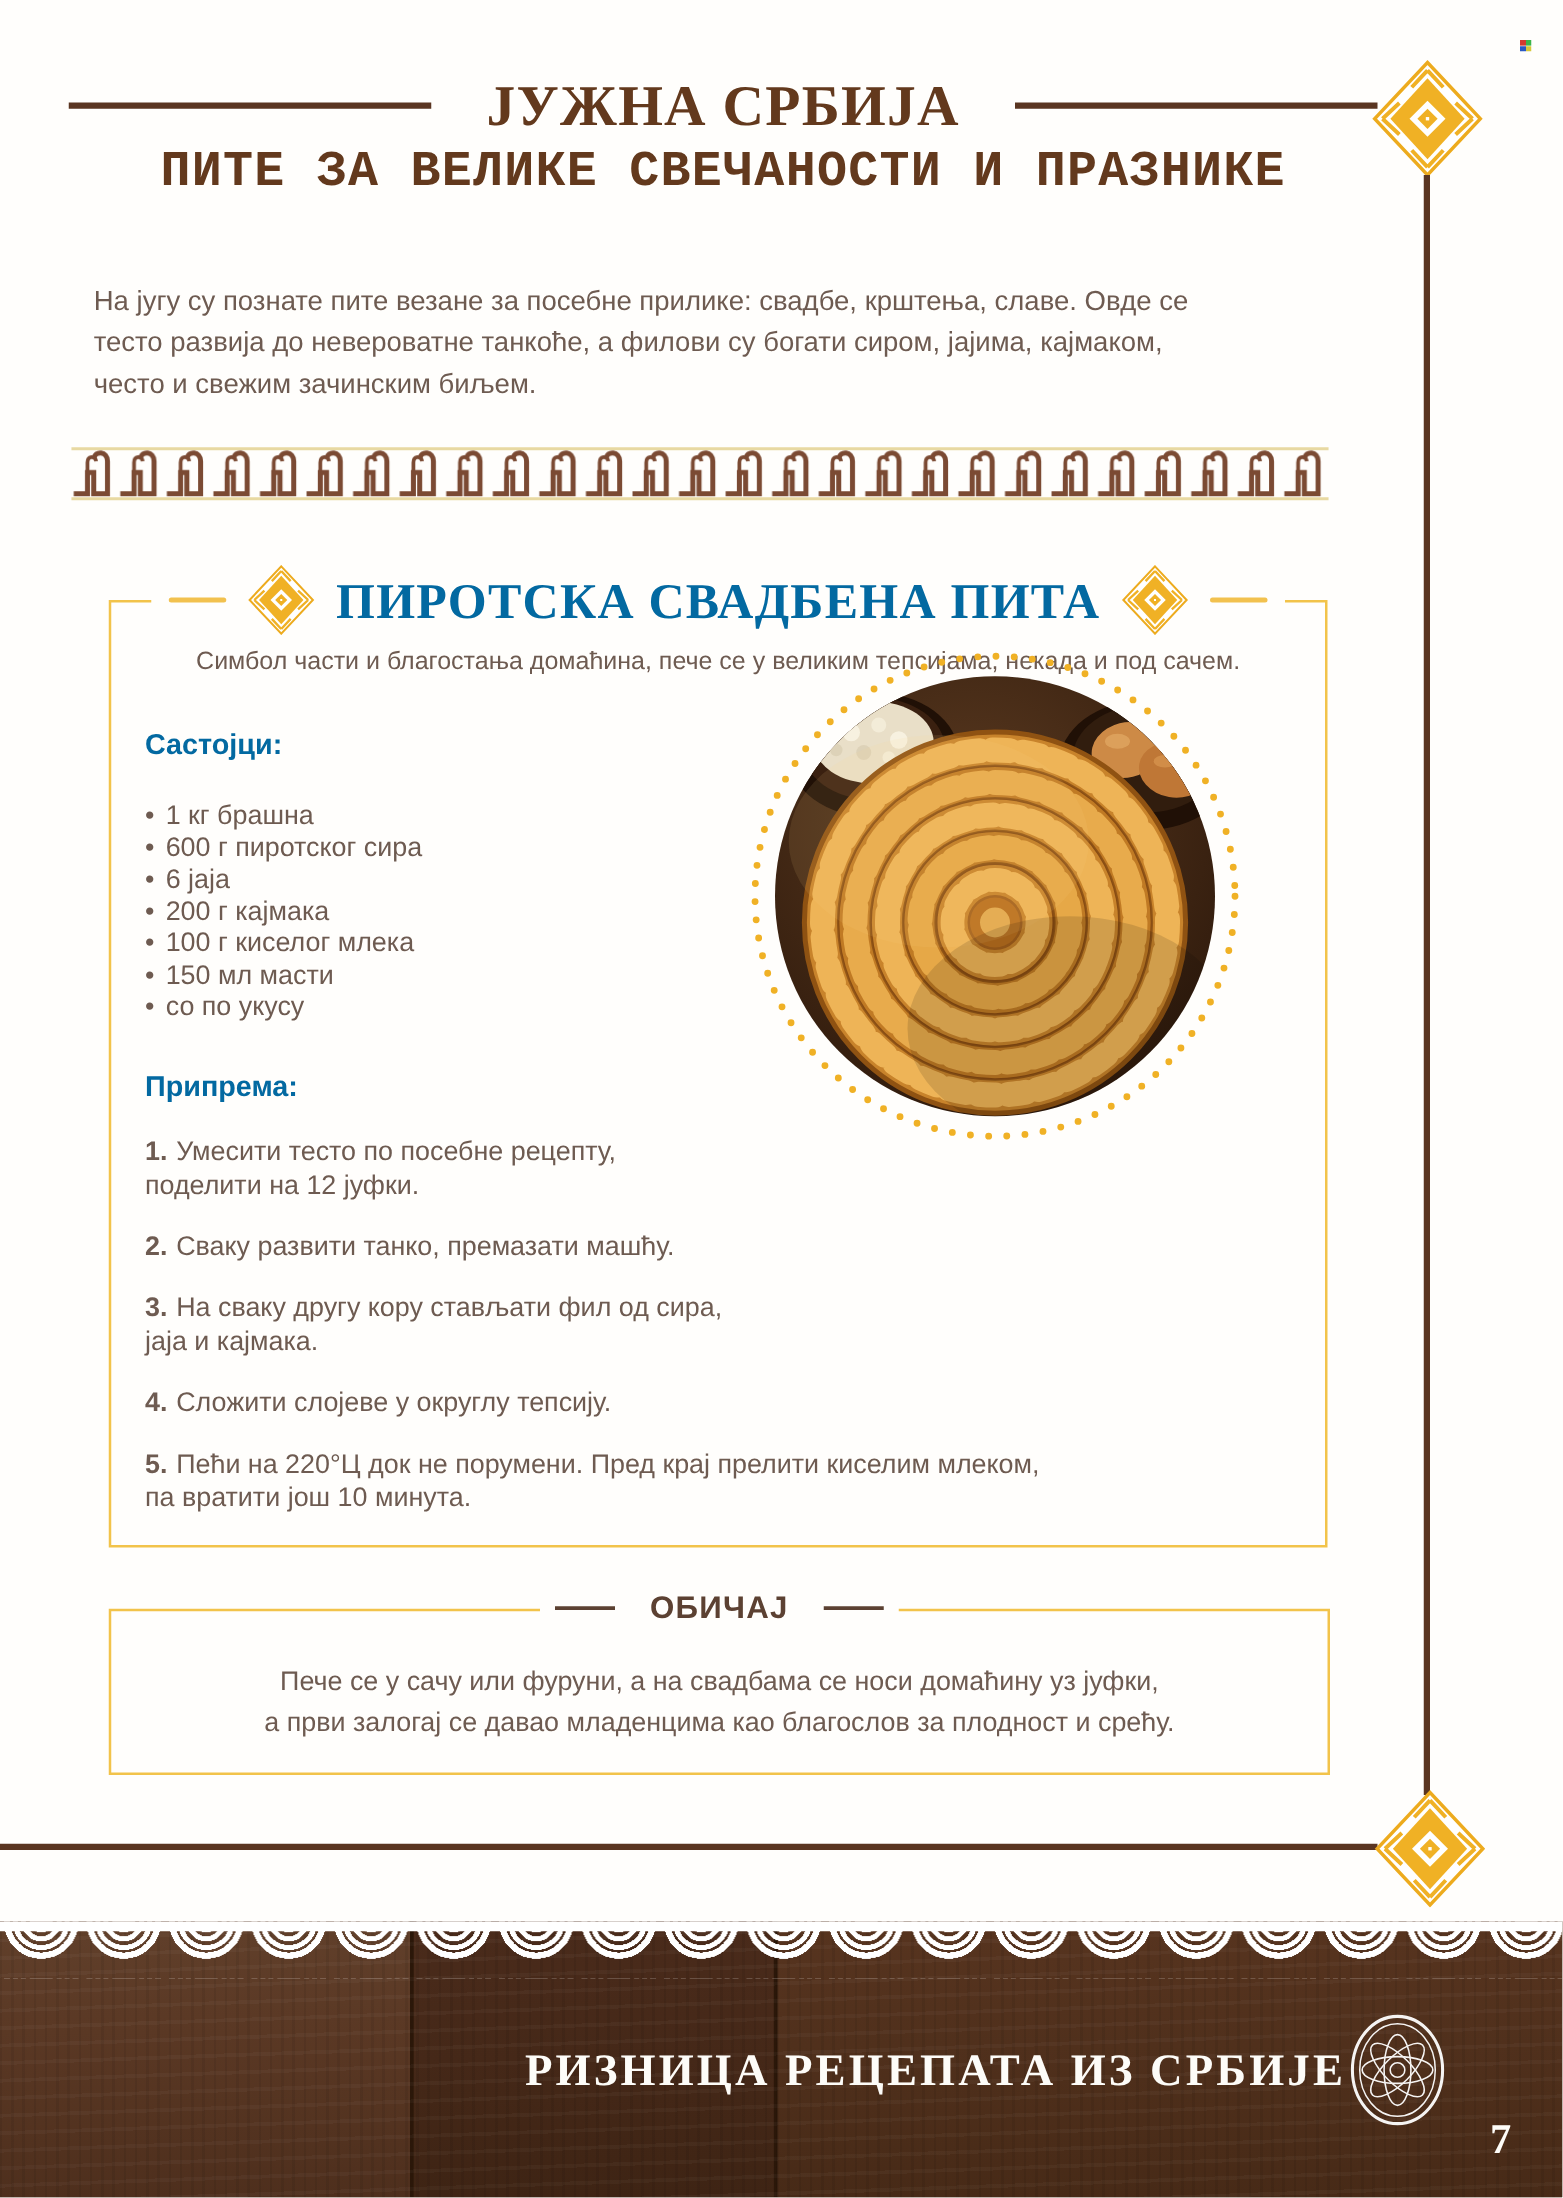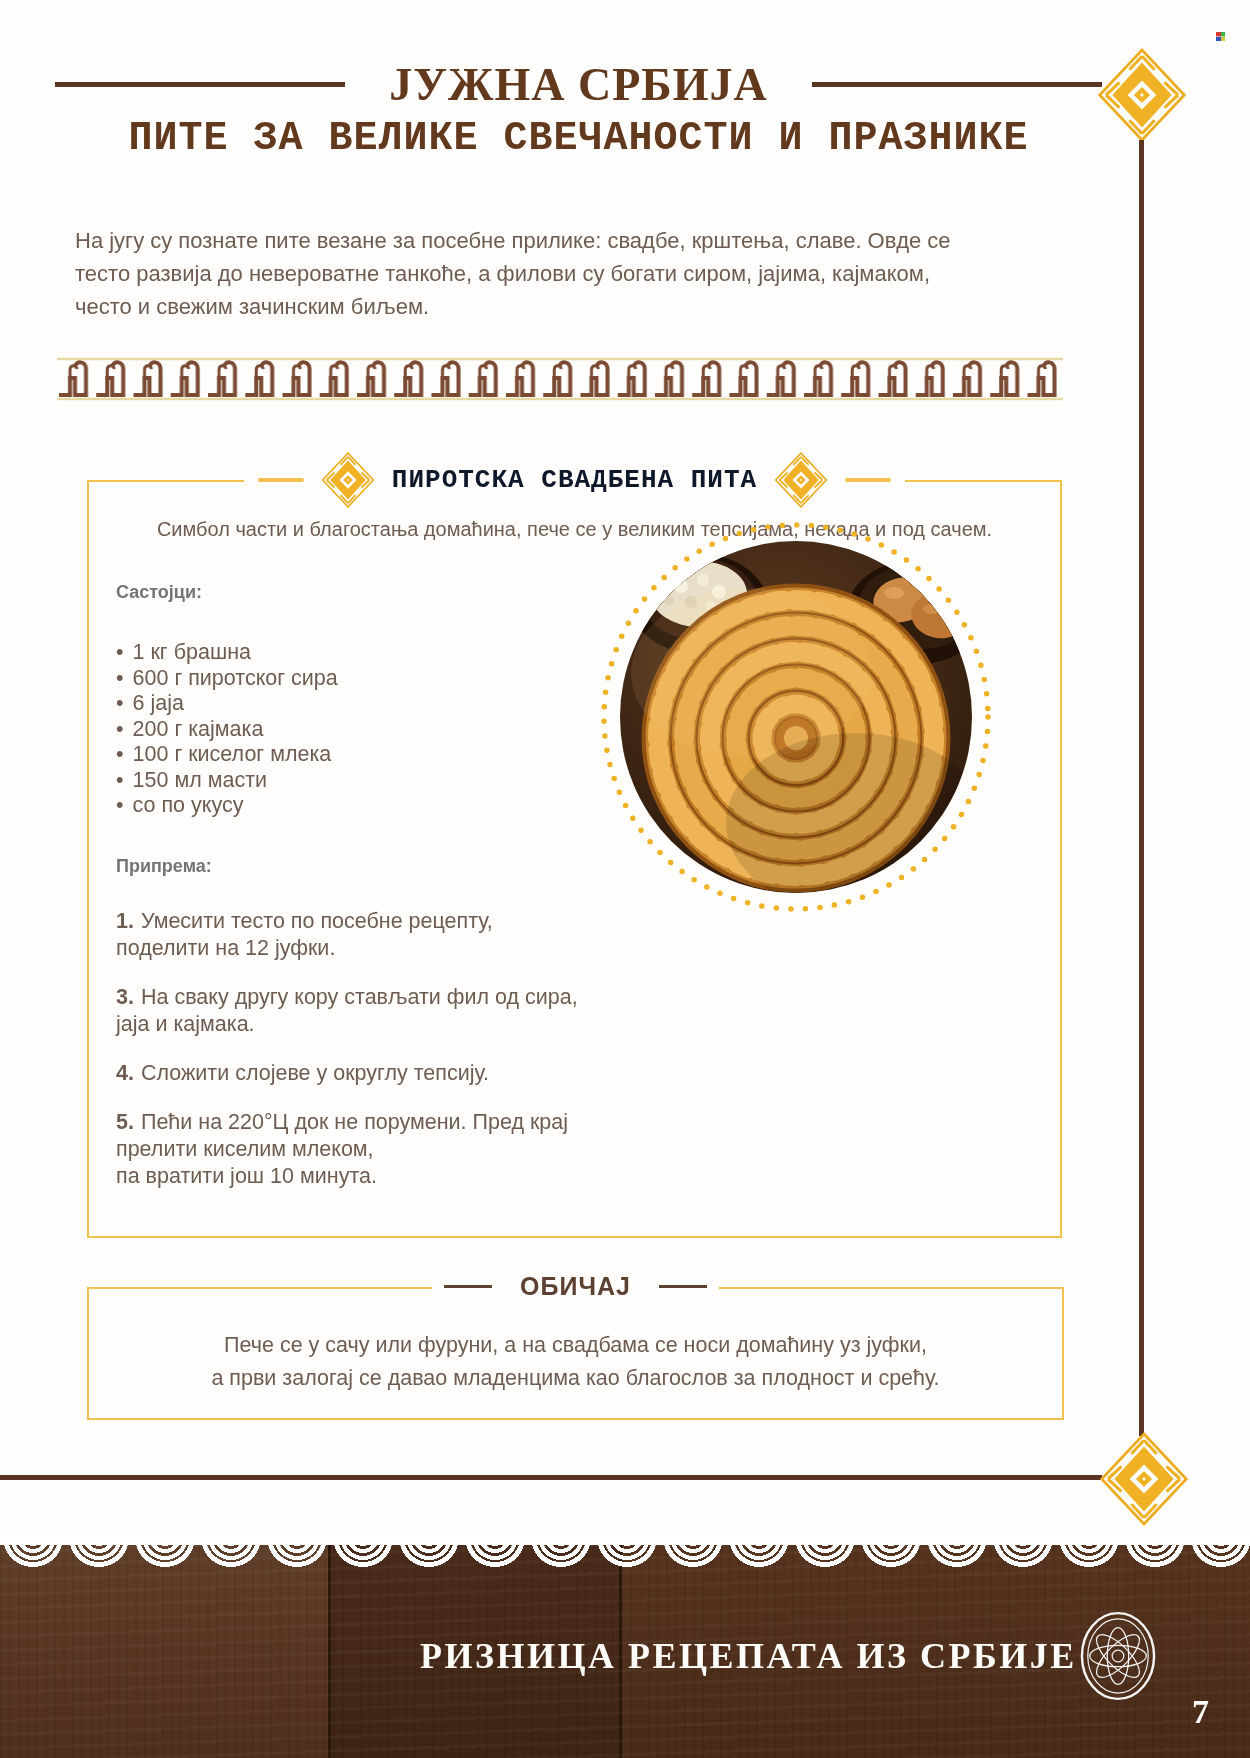--- a/index.html
+++ b/index.html
@@ -30,25 +30,25 @@
   .intro{position:absolute;left:75px;top:224px;width:1010px;font-size:22px;line-height:33px;color:#6E5B51}
 
   
   .band{position:absolute;left:57px;top:357px;width:1006px;height:44px}
 
   
   .recipe-box{position:absolute;left:87px;top:480px;width:975px;height:758px;border:2px solid #F2C34A}
   .title-bar{position:absolute;top:-30px;left:0;width:100%;display:flex;justify-content:center}
   .title-wrap{display:flex;align-items:center;gap:17px;background:#FFFEFC;padding:0 14px}
   .dash{width:46px;height:4px;background:#F2C14E;border-radius:2px}
-  h3.recipe-title{font-family:Liberation Mono, monospace;font-weight:700;font-size:26px;
-      color:#0f172a;letter-spacing:1px;white-space:nowrap}
+  h3.recipe-title{font-family:Liberation Serif, serif;font-weight:700;font-size:40px;
+      color:#0369a1;letter-spacing:1px;white-space:nowrap}
   .sm-dia{width:54px;height:56px}
   .desc{position:absolute;top:36px;left:0;width:100%;text-align:center;font-size:20px;color:#6E5B51}
-  .sec-head{position:absolute;left:27px;font-size:18px;font-weight:700;color:#737373}
+  .sec-head{position:absolute;left:27px;font-size:23px;font-weight:700;color:#0369a1}
   .sec-head.sastojci{top:100px}
   .sec-head.priprema{top:374px}
   ul.ing{position:absolute;left:27px;top:158px;list-style:none}
   ul.ing li{font-size:21.5px;line-height:25.5px;color:#6E5B51}
   ul.ing li::before{content:"•";margin-right:9px}
   .steps{position:absolute;left:27px;top:426px}
   .step{width:480px;font-size:21.5px;line-height:27px;margin-bottom:22px;color:#6E5B51}
   .steps .step:nth-of-type(5){width:770px}
   .step-num{font-weight:700;margin-right:7px}
   .step-line.cont:empty{display:none}
@@ -172,20 +172,24 @@
       </ul>
 
     <h4 class="sec-head priprema">Припрема:</h4>
     <div class="steps">
 
         <div class="step">
           <div class="step-line"><span class="step-num">1.</span><span class="step-text">Умесити тесто по посебне рецепту,</span></div>
           <div class="step-line cont">поделити на 12 јуфки.</div>
         </div>
 
+        <div class="step">
+          <div class="step-line"><span class="step-num">2.</span><span class="step-text">Сваку развити танко, премазати машћу.</span></div>
+
+        </div>
 
         <div class="step">
           <div class="step-line"><span class="step-num">3.</span><span class="step-text">На сваку другу кору стављати фил од сира,</span></div>
           <div class="step-line cont">јаја и кајмака.</div>
         </div>
 
         <div class="step">
           <div class="step-line"><span class="step-num">4.</span><span class="step-text">Сложити слојеве у округлу тепсију.</span></div>
 
         </div>

